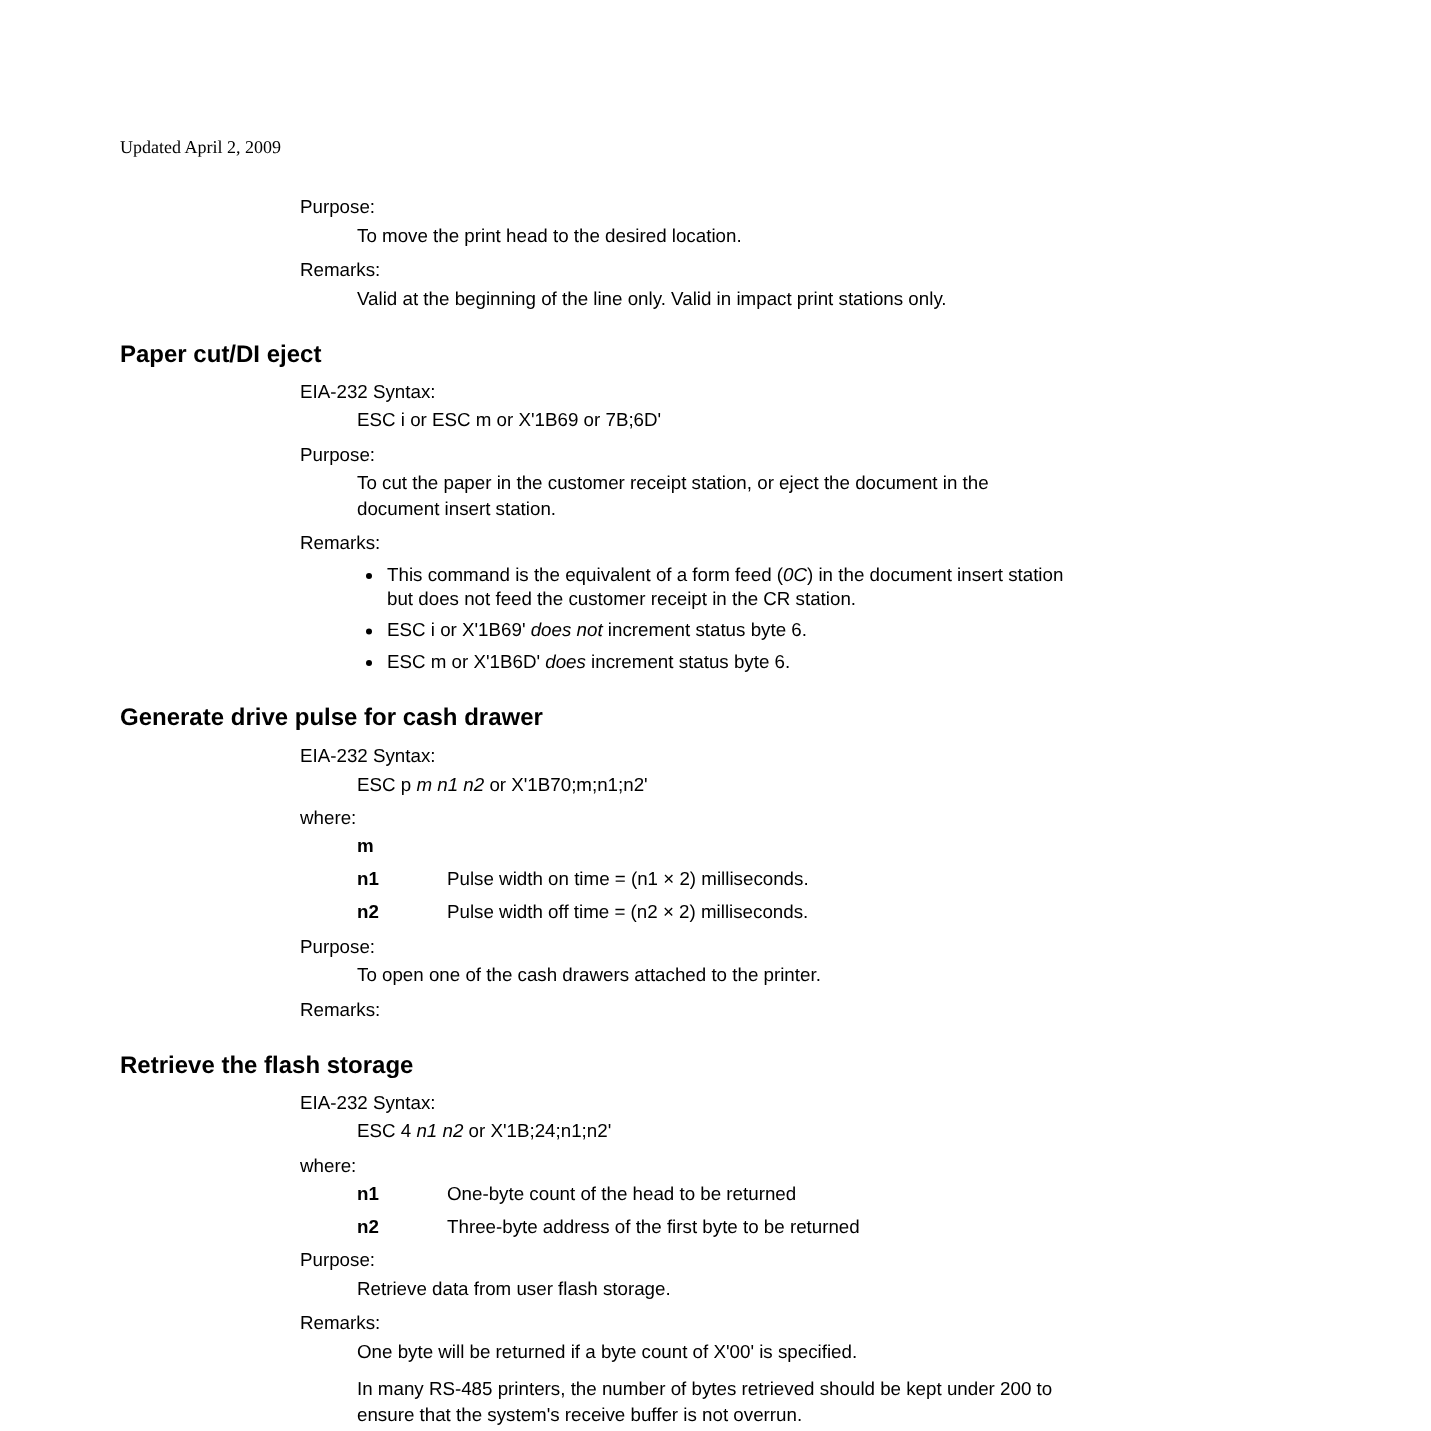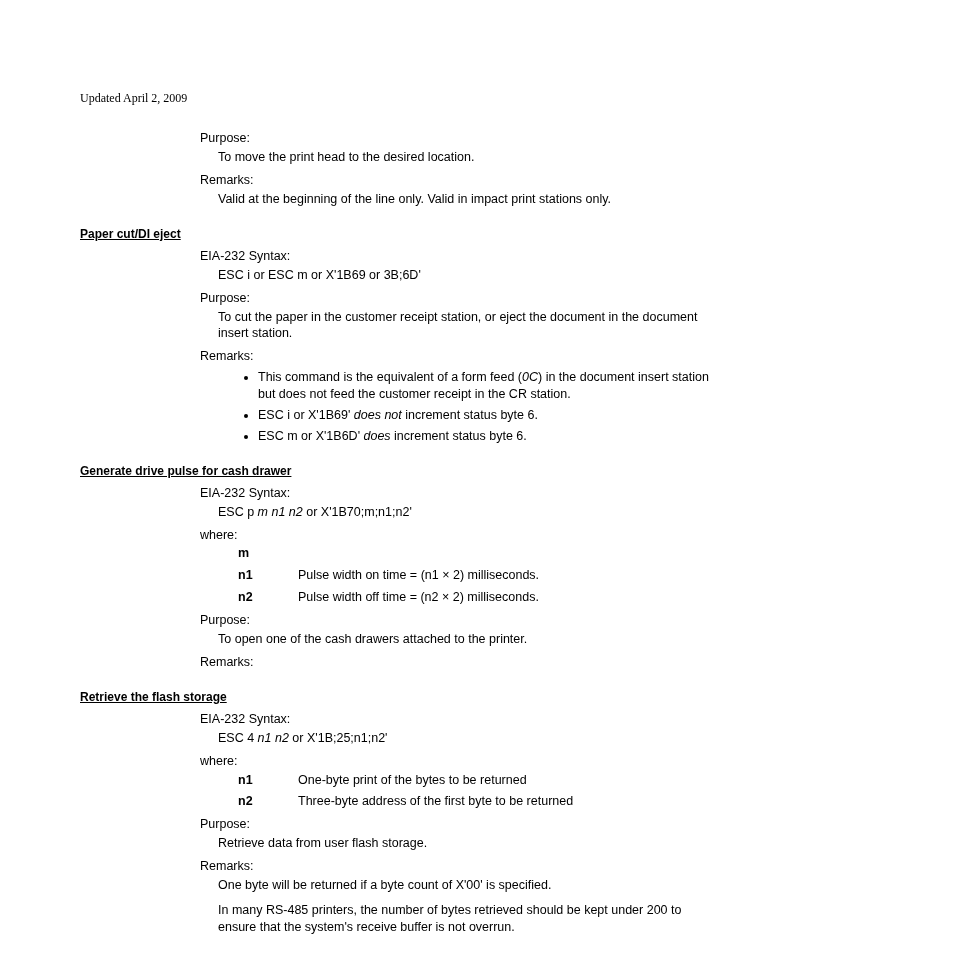--- a/index.html
+++ b/index.html
@@ -11,35 +11,34 @@
     width: 794px;
     box-sizing: border-box;
     line-height: 1.35;
   }
   .updated {
     font-family: Georgia, serif;
     font-size: 12px;
     margin-bottom: 24px;
   }
   h2 {
-    font-size: 12px;
+    font-size: 16px;
     font-weight: bold;
     margin: 18px 0 6px 0;
-    text-decoration: underline;
   }
   .block {
     margin-left: 120px;
   }
   .label {
     font-weight: normal;
     margin-top: 6px;
     margin-bottom: 2px;
   }
   .indent {
-    margin-left: 18px;
+    margin-left: 38px;
     margin-bottom: 6px;
   }
   ul.dots {
     margin: 4px 0 6px 38px;
     padding-left: 20px;
   }
   ul.dots li {
     margin-bottom: 4px;
   }
   .em { font-style: italic; text-align: right; }
@@ -57,21 +56,21 @@
 <div class="block">
   <div class="label">Purpose:</div>
   <div class="indent">To move the print head to the desired location.</div>
   <div class="label">Remarks:</div>
   <div class="indent">Valid at the beginning of the line only. Valid in impact print stations only.</div>
 </div>
 
 <h2>Paper cut/DI eject</h2>
 <div class="block">
   <div class="label">EIA-232 Syntax:</div>
-  <div class="indent">ESC i or ESC m or X'1B69 or 3B;6D'</div>
+  <div class="indent">ESC i or ESC m or X'1B69 or 7B;6D'</div>
   <div class="label">Purpose:</div>
   <div class="indent">To cut the paper in the customer receipt station, or eject the document in the document insert station.</div>
   <div class="label">Remarks:</div>
   <ul class="dots">
     <li>
       <span>This command is the equivalent of a form feed (</span><span class="em">0C</span><span>) in the document insert station but does not feed the customer receipt in the CR station.</span>
     </li>
     <li>
       <span>ESC i or X'1B69' </span><span class="em">does not</span><span> increment status byte 6.</span>
     </li>
@@ -103,27 +102,27 @@
   </div>
   <div class="label">Purpose:</div>
   <div class="indent">To open one of the cash drawers attached to the printer.</div>
   <div class="label">Remarks:</div>
 </div>
 
 <h2>Retrieve the flash storage</h2>
 <div class="block">
   <div class="label">EIA-232 Syntax:</div>
   <div class="indent">
-    <span>ESC 4 </span><span class="em">n1 n2</span><span> or X'1B;25;n1;n2'</span>
+    <span>ESC 4 </span><span class="em">n1 n2</span><span> or X'1B;24;n1;n2'</span>
   </div>
   <div class="label">where:</div>
   <div class="deflist">
     <div class="row">
       <div class="term">n1</div>
-      <div class="def">One-byte print of the bytes to be returned</div>
+      <div class="def">One-byte count of the head to be returned</div>
     </div>
     <div class="row">
       <div class="term">n2</div>
       <div class="def">Three-byte address of the first byte to be returned</div>
     </div>
   </div>
   <div class="label">Purpose:</div>
   <div class="indent">Retrieve data from user flash storage.</div>
   <div class="label">Remarks:</div>
   <div class="indent">

